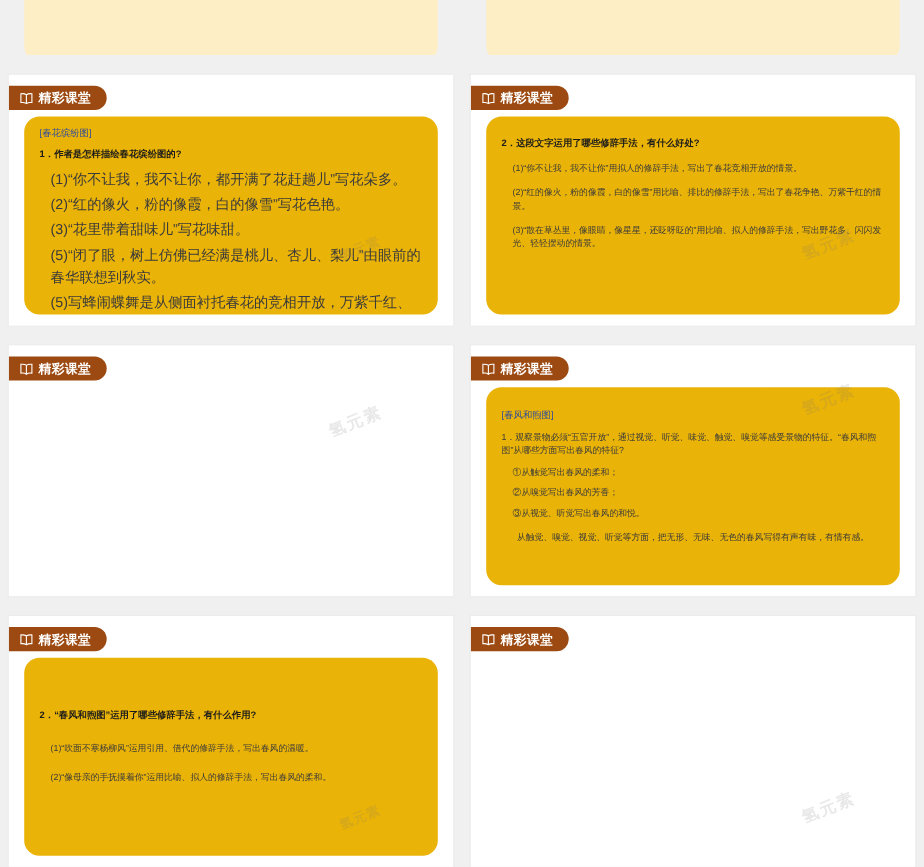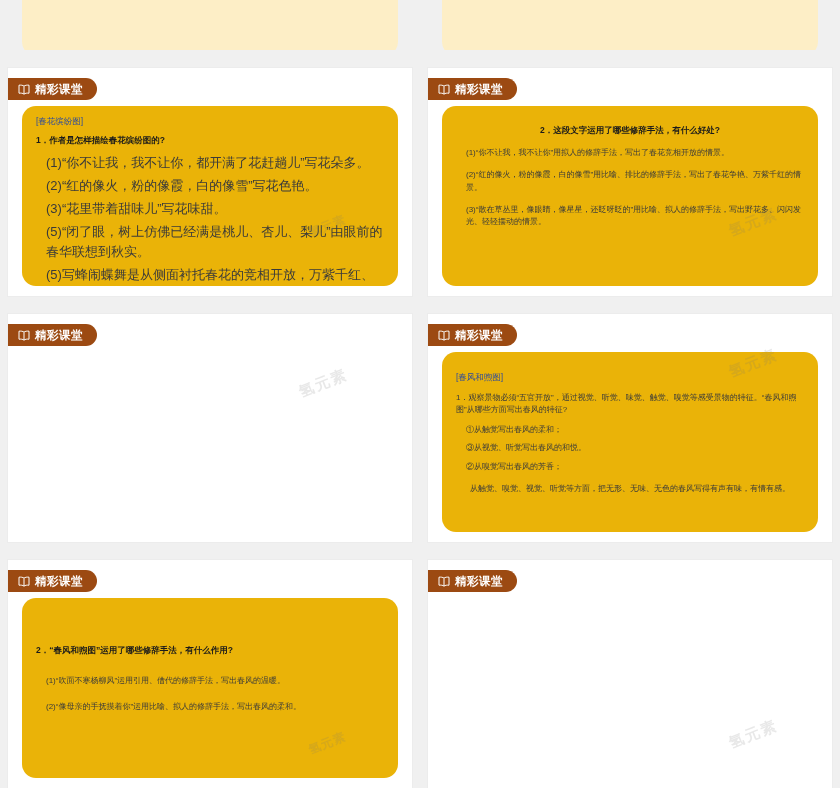--- a/index.html
+++ b/index.html
@@ -196,21 +196,21 @@
       <div class="hdr">
         <span class="bookicon">
           <svg width="12" height="11" viewBox="0 0 12 11">
               <path d="M6 2.2C4.7 1.1 2.9 1 1 1.2v8C2.9 9 4.7 9.1 6 10.2 7.3 9.1 9.1 9 11 9.2v-8C9.1 1 7.3 1.1 6 2.2z" fill="none" stroke="#fff" stroke-width="1"></path>
               <line x1="6" y1="2.4" x2="6" y2="10" stroke="#fff" stroke-width="1"></line>
             </svg>
         </span>
         <span>精彩课堂</span>
       </div>
       <div class="card">
-        <p class="qline" style="margin-top:8px;text-align:center;">2．这段文字运用了哪些修辞手法，有什么好处?</p>
+        <p class="qline" style="margin-top:8px;">2．这段文字运用了哪些修辞手法，有什么好处?</p>
         <p class="aline wide" style="margin-top:10px;">(1)“你不让我，我不让你”用拟人的修辞手法，写出了春花竞相开放的情景。</p>
         <p class="aline wide" style="margin-top:10px;">(2)“红的像火，粉的像霞，白的像雪”用比喻、排比的修辞手法，写出了春花争艳、万紫千红的情景。</p>
         <p class="aline wide" style="margin-top:10px;">(3)“散在草丛里，像眼睛，像星星，还眨呀眨的”用比喻、拟人的修辞手法，写出野花多、闪闪发光、轻轻摆动的情景。</p>
       </div>
       <div class="wm" style="left:300px; top:145px;">氢元素</div>
     </div>
   </div>
 
   <div class="slide">
     <div class="slide-inner">
@@ -235,22 +235,22 @@
               <path d="M6 2.2C4.7 1.1 2.9 1 1 1.2v8C2.9 9 4.7 9.1 6 10.2 7.3 9.1 9.1 9 11 9.2v-8C9.1 1 7.3 1.1 6 2.2z" fill="none" stroke="#fff" stroke-width="1"></path>
               <line x1="6" y1="2.4" x2="6" y2="10" stroke="#fff" stroke-width="1"></line>
             </svg>
         </span>
         <span>精彩课堂</span>
       </div>
       <div class="card">
         <p class="tag" style="margin-top:10px;">[春风和煦图]</p>
         <p class="qline" style="font-size:8px; font-weight:normal; color:#3a3a3a; margin-top:8px;">1．观察景物必须“五官开放”，通过视觉、听觉、味觉、触觉、嗅觉等感受景物的特征。“春风和煦图”从哪些方面写出春风的特征?</p>
         <p class="aline wide" style="margin-top:8px;">①从触觉写出春风的柔和；</p>
+        <p class="aline wide" style="margin-top:6px;">②从嗅觉写出春风的芳香；</p>
         <p class="aline wide" style="margin-top:6px;">③从视觉、听觉写出春风的和悦。</p>
-        <p class="aline wide" style="margin-top:6px;">②从嗅觉写出春风的芳香；</p>
         <p class="aline wide nopad" style="margin-top:10px;">从触觉、嗅觉、视觉、听觉等方面，把无形、无味、无色的春风写得有声有味，有情有感。</p>
       </div>
       <div class="wm" style="left:300px; top:40px;">氢元素</div>
     </div>
   </div>
 
   <div class="slide">
     <div class="slide-inner">
       <div class="hdr">
         <span class="bookicon">

